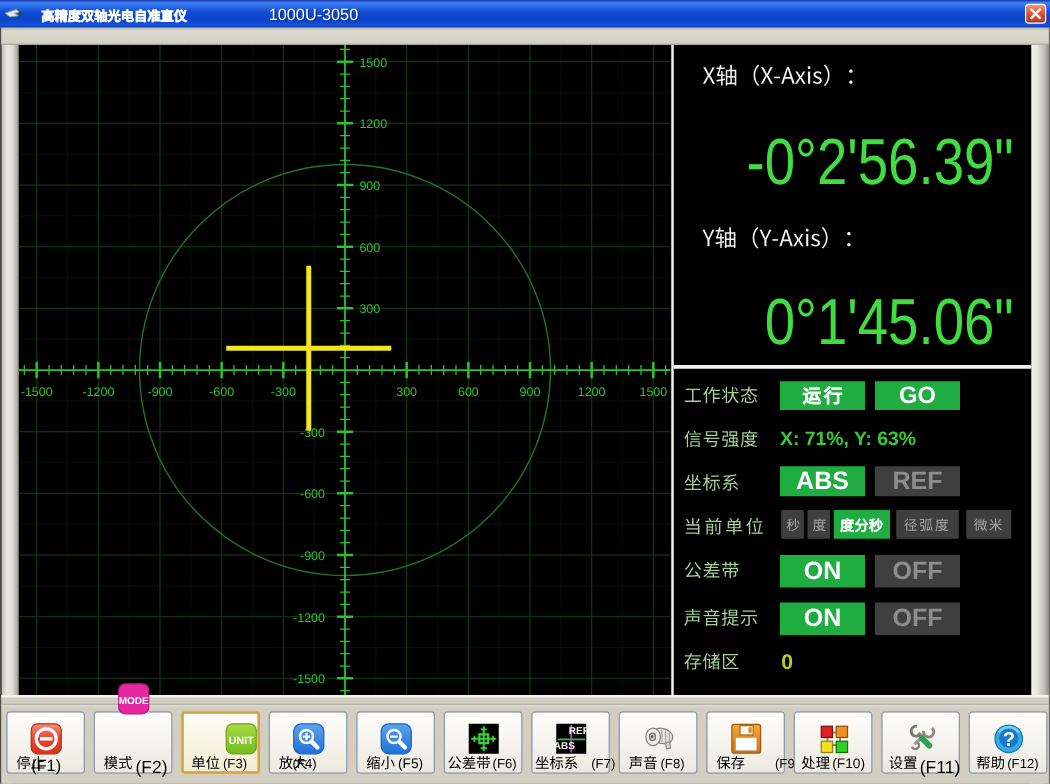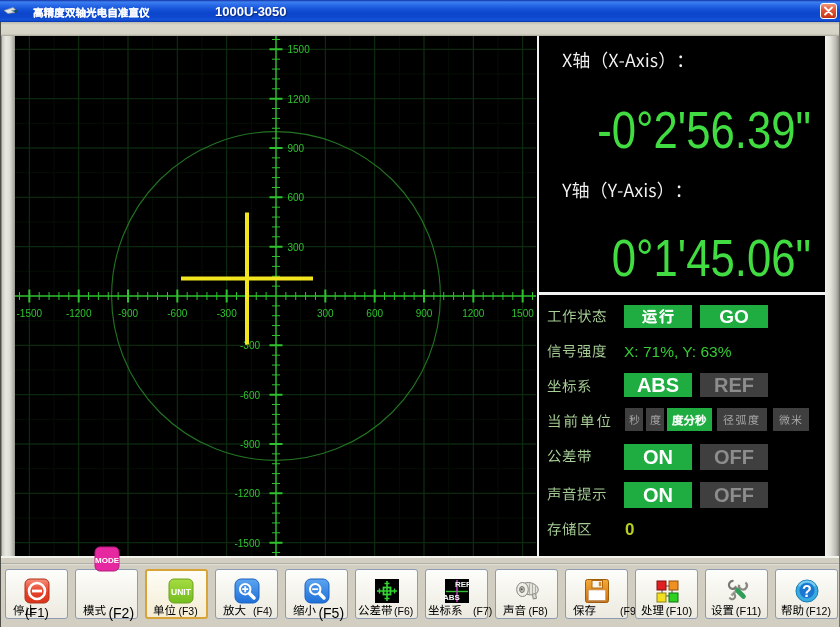--- a/index.html
+++ b/index.html
@@ -90,21 +90,21 @@
       <use href="#u53cc" transform="translate(31.8,0) scale(0.0106,-0.0106)" stroke="#ffffff" stroke-width="94"></use>
       <use href="#u8f74" transform="translate(42.4,0) scale(0.0106,-0.0106)" stroke="#ffffff" stroke-width="94"></use>
       <use href="#u5149" transform="translate(53.0,0) scale(0.0106,-0.0106)" stroke="#ffffff" stroke-width="94"></use>
       <use href="#u7535" transform="translate(63.6,0) scale(0.0106,-0.0106)" stroke="#ffffff" stroke-width="94"></use>
       <use href="#u81ea" transform="translate(74.2,0) scale(0.0106,-0.0106)" stroke="#ffffff" stroke-width="94"></use>
       <use href="#u51c6" transform="translate(84.8,0) scale(0.0106,-0.0106)" stroke="#ffffff" stroke-width="94"></use>
       <use href="#u76f4" transform="translate(95.4,0) scale(0.0106,-0.0106)" stroke="#ffffff" stroke-width="94"></use>
       <use href="#u4eea" transform="translate(106.0,0) scale(0.0106,-0.0106)" stroke="#ffffff" stroke-width="94"></use>
     </g>
   </svg>
-<div class="abs" style="left:215px;top:3.5px;font-size:13px;font-weight:bold;color:#fff;text-shadow:1px 1px 1px #0a2a80">1000U-3050</div>
+<div class="abs" style="left:215px;top:3.5px;font-size:13px;font-weight:normal;color:#fff;text-shadow:1px 1px 1px #0a2a80">1000U-3050</div>
 <div class="abs" style="left:820px;top:3px;width:17px;height:16px;border-radius:3px;border:1px solid #fff;background:linear-gradient(180deg,#f09a80 0,#e4573a 40%,#cc3a1a 90%,#b03010 100%);box-sizing:border-box"></div>
 <svg class="abs" style="left:820px;top:3px" width="17" height="16">
     <path d="M5 4.5 L12 11.5 M12 4.5 L5 11.5" stroke="#fff" stroke-width="1.8" stroke-linecap="round"></path>
   </svg>
 <div class="abs" style="left:15px;top:36px;width:810px;height:520px;background:#000"></div>
 <svg style="position:absolute;left:15px;top:36px" width="521" height="520">
     <rect width="521" height="520" fill="#000"></rect>
     <path d="M14.3 0V520M0 13.3H521M39.0 0V520M0 38.0H521M63.7 0V520M0 62.7H521M88.3 0V520M0 87.3H521M113.0 0V520M0 112.0H521M137.7 0V520M0 136.7H521M162.3 0V520M0 161.3H521M187.0 0V520M0 186.0H521M211.7 0V520M0 210.7H521M236.3 0V520M0 235.3H521M261.0 0V520M0 260.0H521M285.7 0V520M0 284.7H521M310.3 0V520M0 309.3H521M335.0 0V520M0 334.0H521M359.7 0V520M0 358.7H521M384.3 0V520M0 383.3H521M409.0 0V520M0 408.0H521M433.7 0V520M0 432.7H521M458.3 0V520M0 457.3H521M483.0 0V520M0 482.0H521M507.7 0V520M0 506.7H521" stroke="#040e04" stroke-width="1"></path>
     <path d="M14.3 0V520M0 13.3H521M63.7 0V520M0 62.7H521M113.0 0V520M0 112.0H521M162.3 0V520M0 161.3H521M211.7 0V520M0 210.7H521M310.3 0V520M0 309.3H521M359.7 0V520M0 358.7H521M409.0 0V520M0 408.0H521M458.3 0V520M0 457.3H521M507.7 0V520M0 506.7H521" stroke="#113011" stroke-width="1"></path>
     <circle cx="261.0" cy="260.0" r="164.4" fill="none" stroke="#227422" stroke-width="1.1"></circle>
@@ -186,21 +186,21 @@
   </svg>
 <div class="grn" style="left:700px;top:305px;width:68px;height:23px;font-size:19px;font-weight:bold;line-height:23px">GO</div>
 <svg class="" style="position:absolute;left:547.0px;top:342.0px;overflow:visible;" width="60" height="18" fill="#a8cf96">
     <g transform="translate(0,14.5)">
       <use href="#u4fe1" transform="translate(0.0,0) scale(0.0145,-0.0145)"></use>
       <use href="#u53f7" transform="translate(15.0,0) scale(0.0145,-0.0145)"></use>
       <use href="#u5f3a" transform="translate(30.0,0) scale(0.0145,-0.0145)"></use>
       <use href="#u5ea6" transform="translate(45.0,0) scale(0.0145,-0.0145)"></use>
     </g>
   </svg>
-<div class="abs" style="left:624px;top:343px;font-size:15.5px;font-weight:normal;color:#35cc35">X: 71%, Y: 63%</div>
+<div class="abs" style="left:624px;top:343px;font-size:15.5px;font-weight:bold;color:#35cc35">X: 71%, Y: 63%</div>
 <svg class="" style="position:absolute;left:547.0px;top:377.0px;overflow:visible;" width="45" height="18" fill="#a8cf96">
     <g transform="translate(0,14.5)">
       <use href="#u5750" transform="translate(0.0,0) scale(0.0145,-0.0145)"></use>
       <use href="#u6807" transform="translate(15.0,0) scale(0.0145,-0.0145)"></use>
       <use href="#u7cfb" transform="translate(30.0,0) scale(0.0145,-0.0145)"></use>
     </g>
   </svg>
 <div class="grn" style="left:624px;top:373px;width:68px;height:24px;font-size:20px;font-weight:bold;line-height:24px">ABS</div>
 <div class="gry" style="left:700px;top:373px;width:68px;height:24px;font-size:20px;font-weight:bold;line-height:24px">REF</div>
 <svg class="" style="position:absolute;left:547.0px;top:412.0px;overflow:visible;" width="66" height="18" fill="#a8cf96">
@@ -300,21 +300,21 @@
       <text x="13" y="17" text-anchor="middle" font-family="Liberation Sans,sans-serif" font-size="8" font-weight="bold" fill="#fff">MODE</text>
     </svg></div>
 <svg class="" style="position:absolute;left:83.4px;top:602.5px;overflow:visible;" width="23" height="14" fill="#000000">
     <g transform="translate(0,11.5)">
       <use href="#u6a21" transform="translate(0.0,0) scale(0.0115,-0.0115)"></use>
       <use href="#u5f0f" transform="translate(11.5,0) scale(0.0115,-0.0115)"></use>
     </g>
   </svg>
 <div class="abs" style="left:108.4px;top:605px;font-size:14px;color:#000">(F2)</div>
 <div class="abs" style="left:145px;top:569px;width:63px;height:50px;border:2px solid #d8a438;background:linear-gradient(180deg,#fefdf6,#f4ecd4);border-radius:3px;box-sizing:border-box"></div>
-<div class="abs" style="left:168px;top:578px;width:46px;height:26px"><svg width="26" height="26">
+<div class="abs" style="left:180px;top:578px;width:46px;height:26px"><svg width="26" height="26">
       <defs>
         <linearGradient id="gg" x1="0" y1="0" x2="0" y2="1">
           <stop offset="0" stop-color="#a6dc42"></stop>
           <stop offset="1" stop-color="#74bc1e"></stop>
         </linearGradient>
       </defs>
       <rect x="1" y="1" width="24" height="24" rx="5" fill="url(#gg)" stroke="#6da01e"></rect>
       <text x="13" y="17" text-anchor="middle" font-family="Liberation Sans,sans-serif" font-size="8.5" font-weight="bold" fill="#fff">UNIT</text>
     </svg></div>
 <svg class="" style="position:absolute;left:153.4px;top:602.5px;overflow:visible;" width="23" height="14" fill="#000000">
@@ -336,41 +336,41 @@
       <circle cx="11.2" cy="11.2" r="5.2" fill="#3f8ae6" stroke="#fff" stroke-width="2"></circle>
       <path d="M8.2 11.2h6 M11.2 8.2v6" stroke="#fff" stroke-width="1.8"></path>
       <path d="M15.5 15.5l4.5 4.5" stroke="#fff" stroke-width="3.4" stroke-linecap="round"></path>
     </svg></div>
 <svg class="" style="position:absolute;left:223.4px;top:602.5px;overflow:visible;" width="23" height="14" fill="#000000">
     <g transform="translate(0,11.5)">
       <use href="#u653e" transform="translate(0.0,0) scale(0.0115,-0.0115)"></use>
       <use href="#u5927" transform="translate(11.5,0) scale(0.0115,-0.0115)"></use>
     </g>
   </svg>
-<div class="abs" style="left:253px;top:605px;font-size:10.5px;color:#000">(F4)</div>
+<div class="abs" style="left:234px;top:605px;font-size:10.5px;color:#000">(F4)</div>
 <div class="abs" style="left:285px;top:569px;width:63px;height:50px;border:1px solid #8d9cb3;background:linear-gradient(180deg,#fdfdfb,#eceadf);border-radius:3px;box-sizing:border-box"></div>
 <div class="abs" style="left:304px;top:578px;width:26px;height:26px"><svg width="26" height="26">
       <defs>
         <linearGradient id="bgzoomout" x1="0" y1="0" x2="0" y2="1">
           <stop offset="0" stop-color="#5ca5f0"></stop>
           <stop offset="1" stop-color="#1f6fd8"></stop>
         </linearGradient>
       </defs>
       <rect x="1" y="1" width="24" height="24" rx="6" fill="url(#bgzoomout)" stroke="#1d62c4"></rect>
       <circle cx="11.2" cy="11.2" r="5.2" fill="#3f8ae6" stroke="#fff" stroke-width="2"></circle>
       <path d="M8.2 11.2h6" stroke="#fff" stroke-width="1.8"></path>
       <path d="M15.5 15.5l4.5 4.5" stroke="#fff" stroke-width="3.4" stroke-linecap="round"></path>
     </svg></div>
 <svg class="" style="position:absolute;left:293.4px;top:602.5px;overflow:visible;" width="23" height="14" fill="#000000">
     <g transform="translate(0,11.5)">
       <use href="#u7f29" transform="translate(0.0,0) scale(0.0115,-0.0115)"></use>
       <use href="#u5c0f" transform="translate(11.5,0) scale(0.0115,-0.0115)"></use>
     </g>
   </svg>
-<div class="abs" style="left:318.4px;top:605px;font-size:14px;color:#000">(F5)</div>
+<div class="abs" style="left:318.4px;top:605px;font-size:11px;color:#000">(F5)</div>
 <div class="abs" style="left:355px;top:569px;width:63px;height:50px;border:1px solid #8d9cb3;background:linear-gradient(180deg,#fdfdfb,#eceadf);border-radius:3px;box-sizing:border-box"></div>
 <div class="abs" style="left:374px;top:578px;width:26px;height:26px"><svg width="26" height="26">
       <rect x="1" y="1" width="24" height="24" fill="#000"></rect>
       <path d="M13 3v20 M3 13h20" stroke="#35d435" stroke-width="1.6"></path>
       <path d="M9 6h8M9 20h8M6 9v8M20 9v8" stroke="#35d435" stroke-width="1" opacity="0.0"></path>
       <path d="M10.5 5.5h5M10.5 20.5h5M5.5 10.5v5M20.5 10.5v5" stroke="#35d435" stroke-width="1.4"></path>
       <rect x="9.5" y="9.5" width="7" height="7" fill="none" stroke="#35d435" stroke-width="1.8"></rect>
     </svg></div>
 <svg class="" style="position:absolute;left:357.6px;top:602.5px;overflow:visible;" width="34" height="14" fill="#000000">
     <g transform="translate(0,11.5)">
@@ -458,21 +458,21 @@
       <path d="M21.5 4.5 a4 4 0 1 1 -6.5 2.2" fill="none" stroke="#888880" stroke-width="2.2"></path>
       <path d="M9.5 15.5 a3 3 0 1 1 -4 4" fill="none" stroke="#888880" stroke-width="2"></path>
       <path d="M13.5 12.5 L19.5 18.5" stroke="#2f9e58" stroke-width="4.6" stroke-linecap="round"></path>
     </svg></div>
 <svg class="" style="position:absolute;left:710.8px;top:602.5px;overflow:visible;" width="23" height="14" fill="#000000">
     <g transform="translate(0,11.5)">
       <use href="#u8bbe" transform="translate(0.0,0) scale(0.0115,-0.0115)"></use>
       <use href="#u7f6e" transform="translate(11.5,0) scale(0.0115,-0.0115)"></use>
     </g>
   </svg>
-<div class="abs" style="left:735.8px;top:605px;font-size:11px;color:#000">(F11)</div>
+<div class="abs" style="left:735.8px;top:605px;font-size:14px;color:#000">(F11)</div>
 <div class="abs" style="left:775px;top:569px;width:63px;height:50px;border:1px solid #8d9cb3;background:linear-gradient(180deg,#fdfdfb,#eceadf);border-radius:3px;box-sizing:border-box"></div>
 <div class="abs" style="left:794px;top:578px;width:26px;height:26px"><svg width="26" height="26">
       <circle cx="13" cy="13" r="11" fill="#38acdf" stroke="#1a7ab8"></circle>
       <circle cx="13" cy="12.6" r="7.6" fill="#1b76cf"></circle>
       <path d="M5 8 a9.5 9.5 0 0 1 16 0" fill="none" stroke="#8ad4f4" stroke-width="2" opacity="0.8"></path>
       <text x="13" y="18.5" text-anchor="middle" font-family="Liberation Sans,sans-serif" font-size="16" font-weight="bold" fill="#fff">?</text>
     </svg></div>
 <svg class="" style="position:absolute;left:780.8px;top:602.5px;overflow:visible;" width="23" height="14" fill="#000000">
     <g transform="translate(0,11.5)">
       <use href="#u5e2e" transform="translate(0.0,0) scale(0.0115,-0.0115)"></use>

